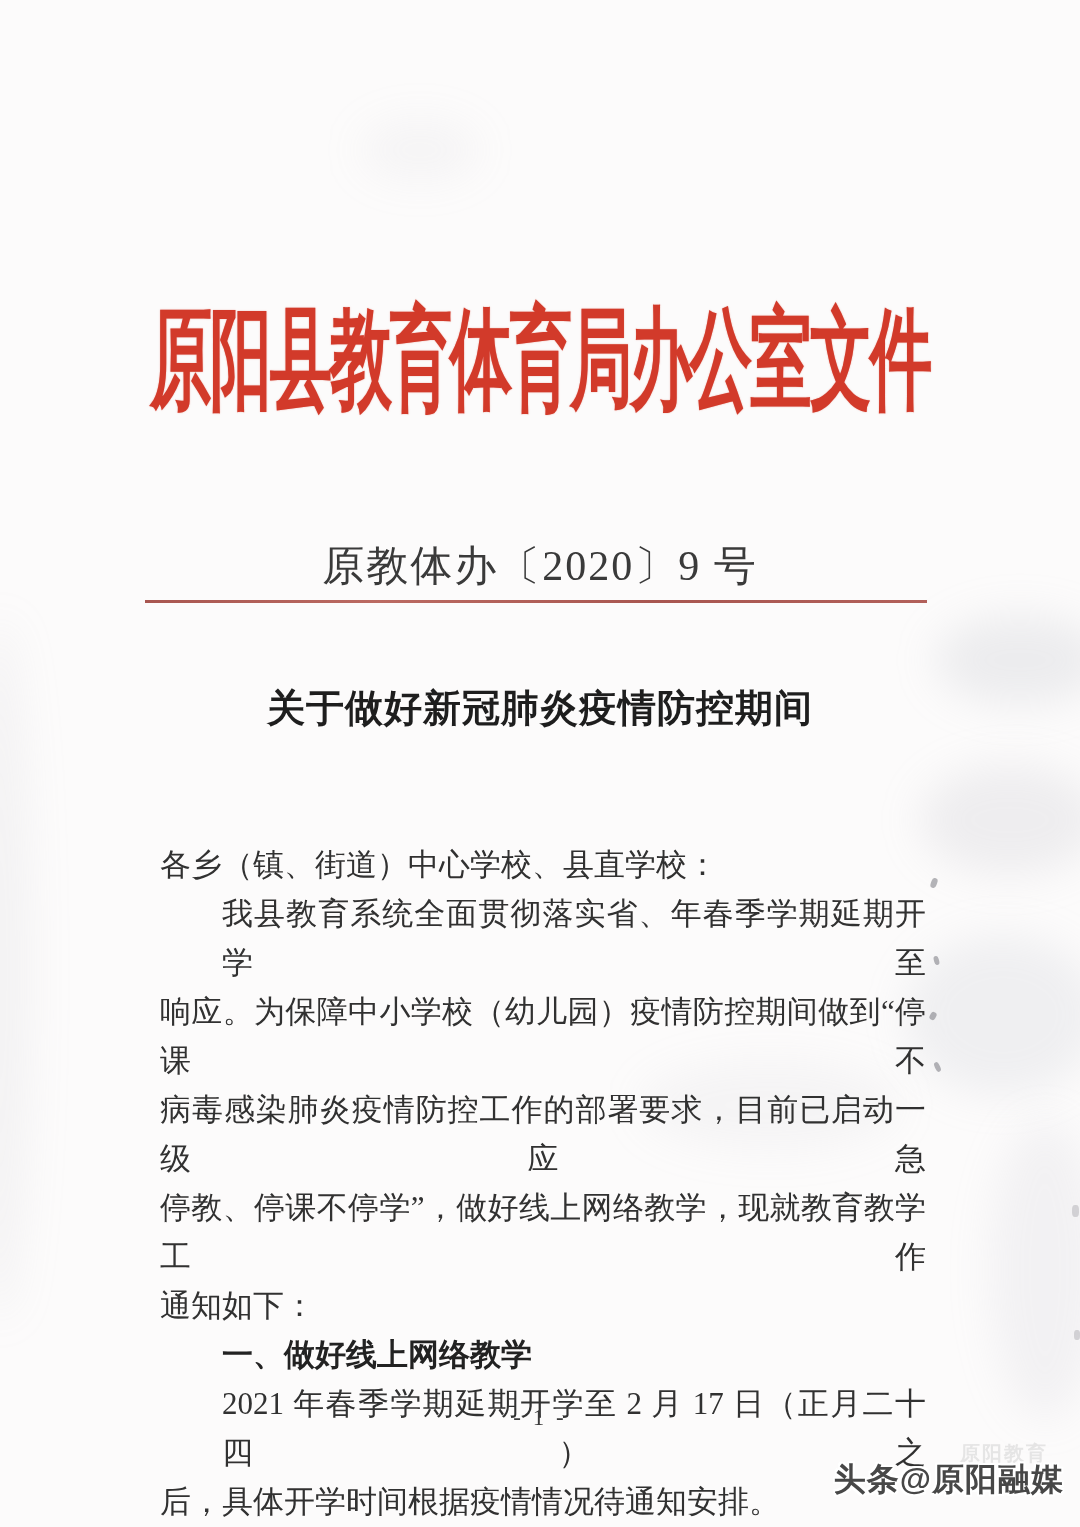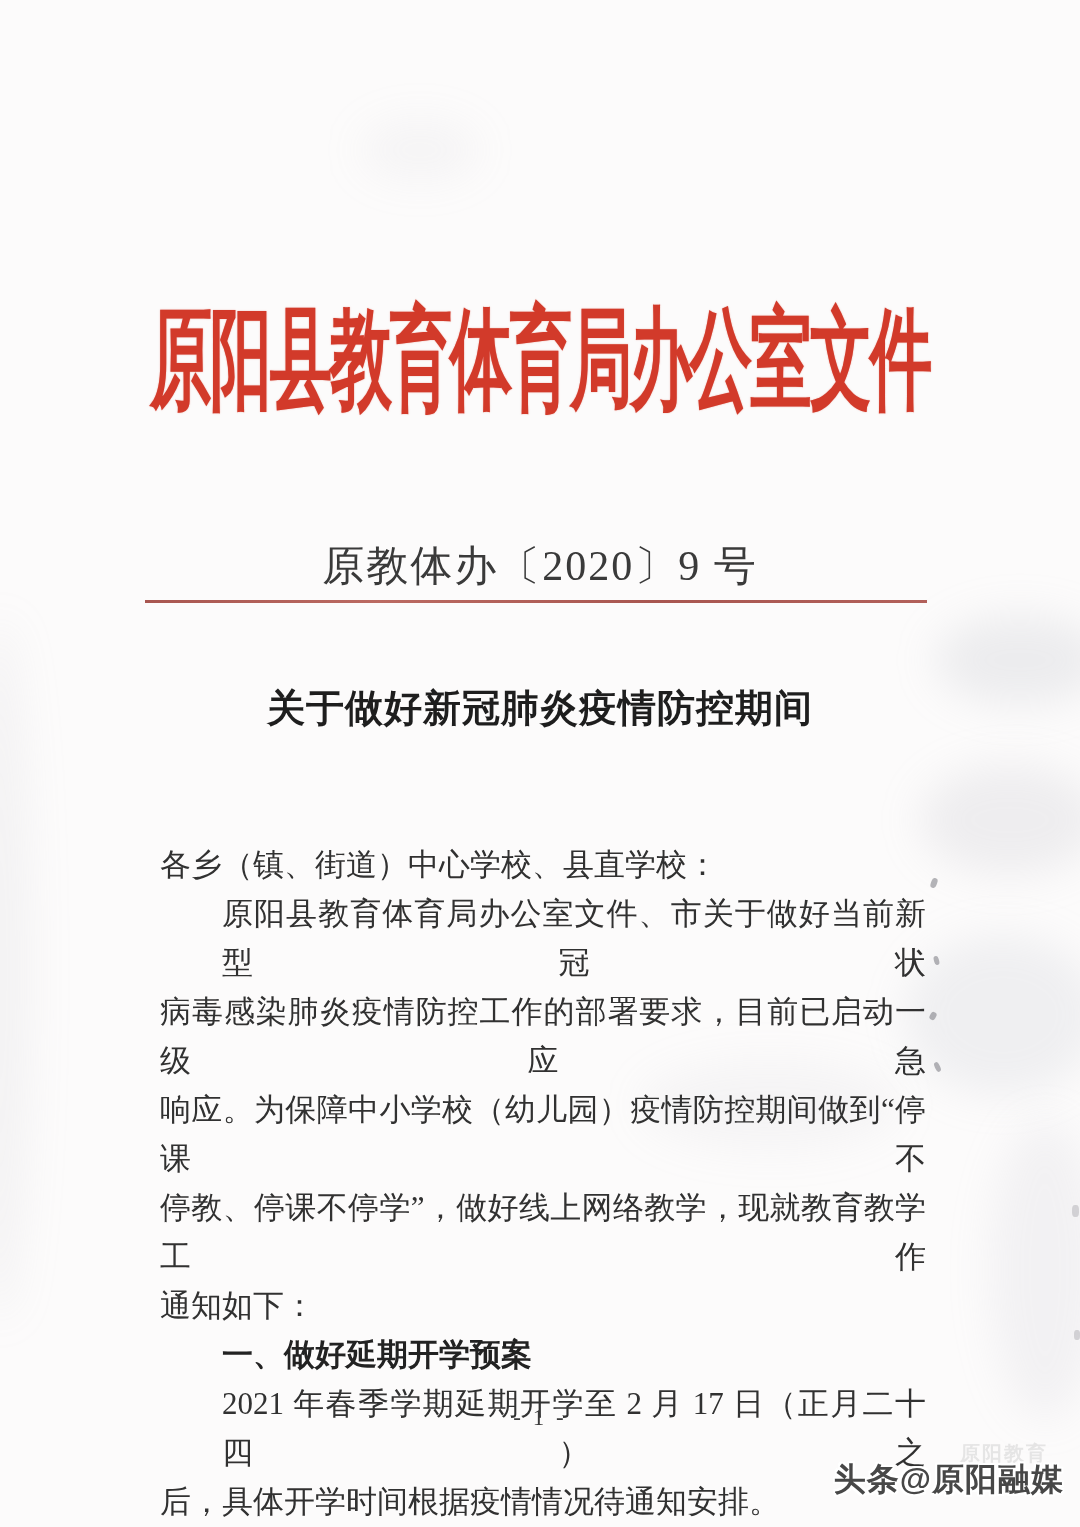--- a/index.html
+++ b/index.html
@@ -101,26 +101,26 @@
   <div class="doc-number">原教体办〔2020〕9 号</div>
 
   <div class="red-rule"></div>
 
   <div class="doc-title">
     <div>关于做好新冠肺炎疫情防控期间</div>
   </div>
 
   <div class="body-block">
     <div class="bline">各乡（镇、街道）中心学校、县直学校：</div>
-    <div class="bline indent fill">原阳县教育体育局办公室文件、市关于做好当前新型冠状</div>
+    <div class="bline indent fill">我县教育系统全面贯彻落实省、年春季学期延期开学至</div>
+    <div class="bline fill">响应。为保障中小学校（幼儿园）疫情防控期间做到“停课不</div>
     <div class="bline fill">病毒感染肺炎疫情防控工作的部署要求，目前已启动一级应急</div>
-    <div class="bline fill">响应。为保障中小学校（幼儿园）疫情防控期间做到“停课不</div>
     <div class="bline fill">停教、停课不停学”，做好线上网络教学，现就教育教学工作</div>
     <div class="bline">通知如下：</div>
-    <div class="bline indent hbold">一、做好延期开学预案</div>
+    <div class="bline indent hbold">一、做好线上网络教学</div>
     <div class="bline indent fill">2021 年春季学期延期开学至 2 月 17 日（正月二十四）之</div>
     <div class="bline">后，具体开学时间根据疫情情况待通知安排。</div>
     <div class="bline indent kai">（一）要做好延期开学预案</div>
 
   </div>
 
   <div class="page-number">- 1 -</div>
 
   <div class="wm-ghost">原阳教育</div>
   <div class="watermark">头条@原阳融媒</div>

